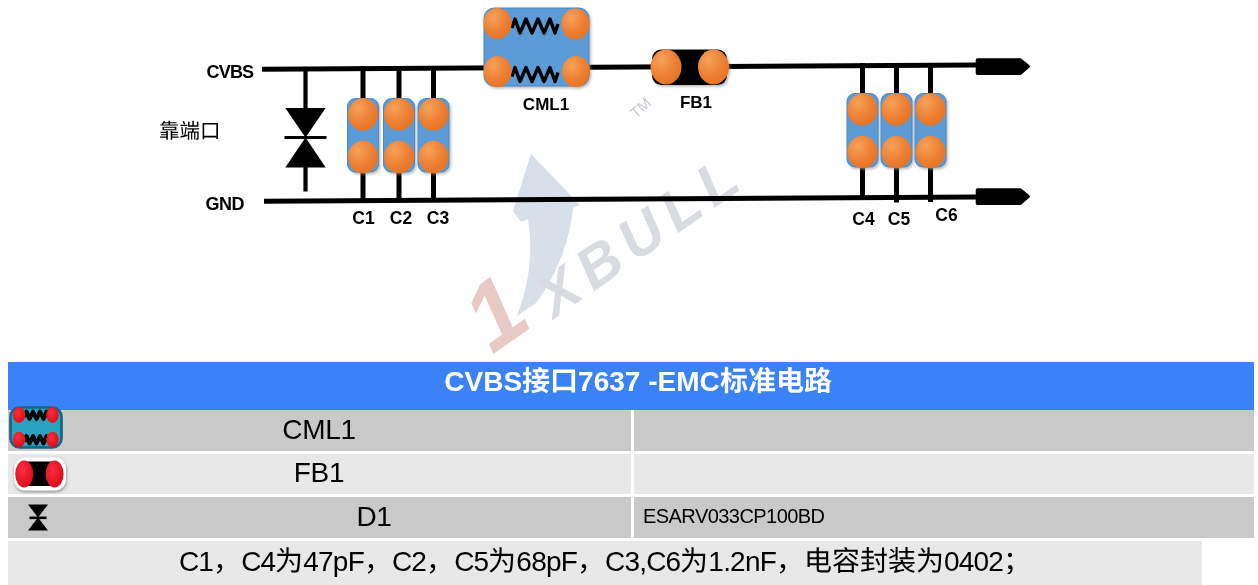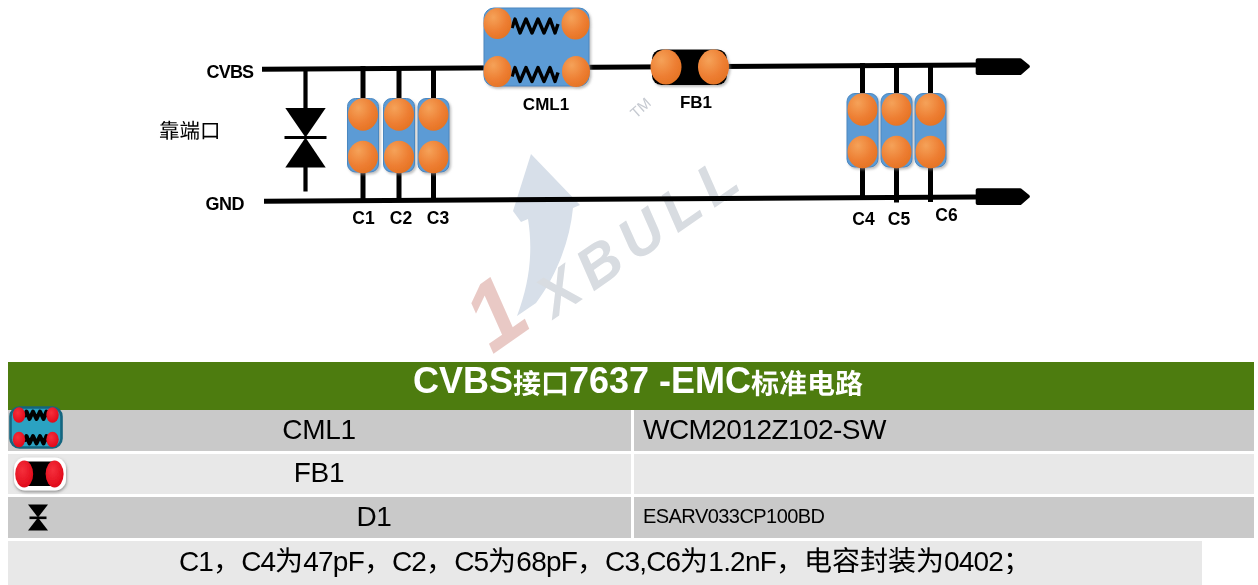--- a/index.html
+++ b/index.html
@@ -109,34 +109,33 @@
 <text x="899" y="224.5" font-size="17.5" text-anchor="middle">C5</text>
 <text x="946.5" y="221" font-size="17.5" text-anchor="middle">C6</text>
 </g>
 </svg>
 <div style="position:absolute;left:158.5px;top:119.5px;line-height:0;"><svg style="vertical-align:-0.12em;vertical-align:0" width="61.5" height="20.5" viewBox="0 -880 3000 1000" xmlns="http://www.w3.org/2000/svg">
         <path transform="translate(0 0)" d="M244 -504H770V-428H244ZM171 -555V-377H846V-555ZM463 -840V-775H276L300 -824L230 -834C210 -785 172 -728 118 -683C130 -679 145 -670 157 -661H67V-606H934V-661H540V-722H860V-775H540V-840ZM194 -661C213 -680 229 -701 244 -722H463V-661ZM571 -358V80H646V-14H958V-70H646V-135H908V-186H646V-249H929V-302H646V-358ZM48 -70V-18H357V80H432V-360H357V-301H73V-248H357V-186H96V-134H357V-70Z" fill="#000"></path>
         <path transform="translate(1000 0)" d="M50 -652V-582H387V-652ZM82 -524C104 -411 122 -264 126 -165L186 -176C182 -275 163 -420 140 -534ZM150 -810C175 -764 204 -701 216 -661L283 -684C270 -724 241 -784 214 -830ZM407 -320V79H475V-255H563V70H623V-255H715V68H775V-255H868V10C868 19 865 22 856 22C848 23 823 23 795 22C803 39 813 64 816 82C861 82 888 81 909 70C930 60 934 43 934 11V-320H676L704 -411H957V-479H376V-411H620C615 -381 608 -348 602 -320ZM419 -790V-552H922V-790H850V-618H699V-838H627V-618H489V-790ZM290 -543C278 -422 254 -246 230 -137C160 -120 94 -105 44 -95L61 -20C155 -44 276 -75 394 -105L385 -175L289 -151C313 -258 338 -412 355 -531Z" fill="#000"></path>
         <path transform="translate(2000 0)" d="M127 -735V55H205V-30H796V51H876V-735ZM205 -107V-660H796V-107Z" fill="#000"></path>
       </svg></div>
 
-<div style="position:absolute;left:8px;top:362px;width:1246px;height:45px;background:#4d7c0f;color:#fff;
-font-weight:bold;font-size:36px;text-align:center;line-height:30px;padding:4px 0 0 14px;width:1232px;">CVBS<svg style="vertical-align:-0.12em;" width="56.0" height="28" viewBox="0 -880 2000 1000" xmlns="http://www.w3.org/2000/svg">
+<div style="position:absolute;left:8px;top:362px;width:1246px;height:45px;background:#3b82f6;color:#fff;
+font-weight:bold;font-size:28px;text-align:center;line-height:30px;padding:4px 0 0 14px;width:1232px;">CVBS<svg style="vertical-align:-0.12em;" width="56.0" height="28" viewBox="0 -880 2000 1000" xmlns="http://www.w3.org/2000/svg">
         <path transform="translate(0 0)" d="M139 -849V-660H37V-550H139V-371C95 -359 54 -349 21 -342L47 -227L139 -253V-44C139 -31 135 -27 123 -27C111 -26 77 -26 42 -28C56 4 70 54 73 83C135 84 179 79 209 61C239 42 249 12 249 -43V-285L337 -312L322 -420L249 -400V-550H331V-660H249V-849ZM548 -659H745C730 -619 705 -567 682 -530H547L603 -553C594 -582 571 -625 548 -659ZM562 -825C573 -806 584 -782 594 -760H382V-659H518L450 -634C469 -602 489 -561 500 -530H353V-428H563C552 -400 537 -370 521 -340H338V-239H463C437 -198 411 -159 386 -128C444 -110 507 -87 570 -61C507 -35 425 -20 321 -12C339 12 358 55 367 88C509 68 615 40 693 -7C765 27 830 62 874 92L947 1C905 -26 847 -56 783 -84C817 -126 842 -176 860 -239H971V-340H643C655 -364 667 -389 677 -412L596 -428H958V-530H796C815 -561 836 -598 857 -634L772 -659H938V-760H718C706 -787 690 -816 675 -840ZM740 -239C724 -195 703 -159 675 -130C633 -146 590 -162 548 -176L587 -239Z" fill="#fff"></path>
         <path transform="translate(1000 0)" d="M106 -752V70H231V-12H765V68H896V-752ZM231 -135V-630H765V-135Z" fill="#fff"></path>
       </svg>7637&nbsp;-EMC<svg style="vertical-align:-0.12em;" width="112.0" height="28" viewBox="0 -880 4000 1000" xmlns="http://www.w3.org/2000/svg">
         <path transform="translate(0 0)" d="M467 -788V-676H908V-788ZM773 -315C816 -212 856 -78 866 4L974 -35C961 -119 917 -248 872 -349ZM465 -345C441 -241 399 -132 348 -63C374 -50 421 -18 442 -1C494 -79 544 -203 573 -320ZM421 -549V-437H617V-54C617 -41 613 -38 600 -38C587 -38 545 -37 505 -39C521 -4 536 49 539 84C607 84 656 82 693 62C731 42 739 8 739 -51V-437H964V-549ZM173 -850V-652H34V-541H150C124 -429 74 -298 16 -226C37 -195 66 -142 77 -109C113 -161 146 -238 173 -321V89H292V-385C319 -342 346 -296 360 -266L424 -361C406 -385 321 -489 292 -520V-541H409V-652H292V-850Z" fill="#fff"></path>
         <path transform="translate(1000 0)" d="M34 -761C78 -683 132 -579 155 -514L272 -571C246 -635 187 -735 142 -810ZM35 -8 161 44C205 -57 252 -179 293 -297L182 -352C137 -225 78 -92 35 -8ZM459 -375H638V-282H459ZM459 -478V-574H638V-478ZM600 -800C623 -763 650 -715 668 -676H488C508 -721 526 -768 542 -815L432 -843C383 -683 297 -530 193 -436C218 -415 259 -371 277 -348C301 -373 325 -401 348 -432V91H459V25H969V-82H756V-179H933V-282H756V-375H934V-478H756V-574H953V-676H734L787 -704C769 -743 735 -803 703 -847ZM459 -179H638V-82H459Z" fill="#fff"></path>
         <path transform="translate(2000 0)" d="M429 -381V-288H235V-381ZM558 -381H754V-288H558ZM429 -491H235V-588H429ZM558 -491V-588H754V-491ZM111 -705V-112H235V-170H429V-117C429 37 468 78 606 78C637 78 765 78 798 78C920 78 957 20 974 -138C945 -144 906 -160 876 -176V-705H558V-844H429V-705ZM854 -170C846 -69 834 -43 785 -43C759 -43 647 -43 620 -43C565 -43 558 -52 558 -116V-170Z" fill="#fff"></path>
         <path transform="translate(3000 0)" d="M182 -710H314V-582H182ZM26 -64 47 52C161 25 312 -11 454 -45L442 -151L324 -125V-258H434V-287C449 -268 464 -246 472 -230L495 -240V87H605V53H794V84H909V-245L911 -244C927 -274 962 -322 986 -345C905 -370 836 -410 779 -456C839 -531 887 -621 917 -726L841 -759L820 -755H680C689 -777 698 -799 705 -822L591 -850C558 -740 498 -633 424 -564V-812H78V-480H218V-102L168 -91V-409H71V-72ZM605 -50V-183H794V-50ZM769 -653C749 -611 725 -571 697 -535C668 -569 644 -604 624 -639L632 -653ZM579 -284C623 -310 664 -341 702 -375C739 -341 781 -310 827 -284ZM626 -457C569 -404 504 -361 434 -331V-363H324V-480H424V-545C451 -525 489 -493 505 -475C525 -496 545 -519 564 -545C582 -516 603 -486 626 -457Z" fill="#fff"></path>
       </svg></div>
 <div style="position:absolute;left:8px;top:410px;width:1246px;height:41px;background:#c9c9c9;">
 <div style="position:absolute;left:622.5px;top:0;width:3.2px;height:41px;background:#fff;"></div>
 <div style="position:absolute;left:0;top:0;width:622px;text-align:center;font-size:28px;letter-spacing:-0.3px;line-height:37px;margin-top:0.5px;">CML1</div>
-<div style="position:absolute;left:635px;top:0;font-size:28px;letter-spacing:-0.55px;line-height:37px;margin-top:0.5px;">WCM2012Z102-SW</div>
 </div>
 <div style="position:absolute;left:8px;top:454px;width:1246px;height:40px;background:#e8e8e8;">
 <div style="position:absolute;left:622.5px;top:0;width:3.2px;height:40px;background:#fff;"></div>
 <div style="position:absolute;left:0;top:0;width:622px;text-align:center;font-size:28px;letter-spacing:-0.3px;line-height:36.5px;margin-top:1px;">FB1</div>
 </div>
 <div style="position:absolute;left:8px;top:497px;width:1246px;height:41px;background:#c9c9c9;">
 <div style="position:absolute;left:622.5px;top:0;width:3.2px;height:41px;background:#fff;"></div>
 <div style="position:absolute;left:0;top:0;width:732px;text-align:center;font-size:28px;letter-spacing:-0.3px;line-height:37px;margin-top:1px;">D1</div>
 <div style="position:absolute;left:635px;top:0;font-size:20px;letter-spacing:-0.55px;line-height:37px;margin-top:1px;">ESARV033CP100BD</div>
 </div>

